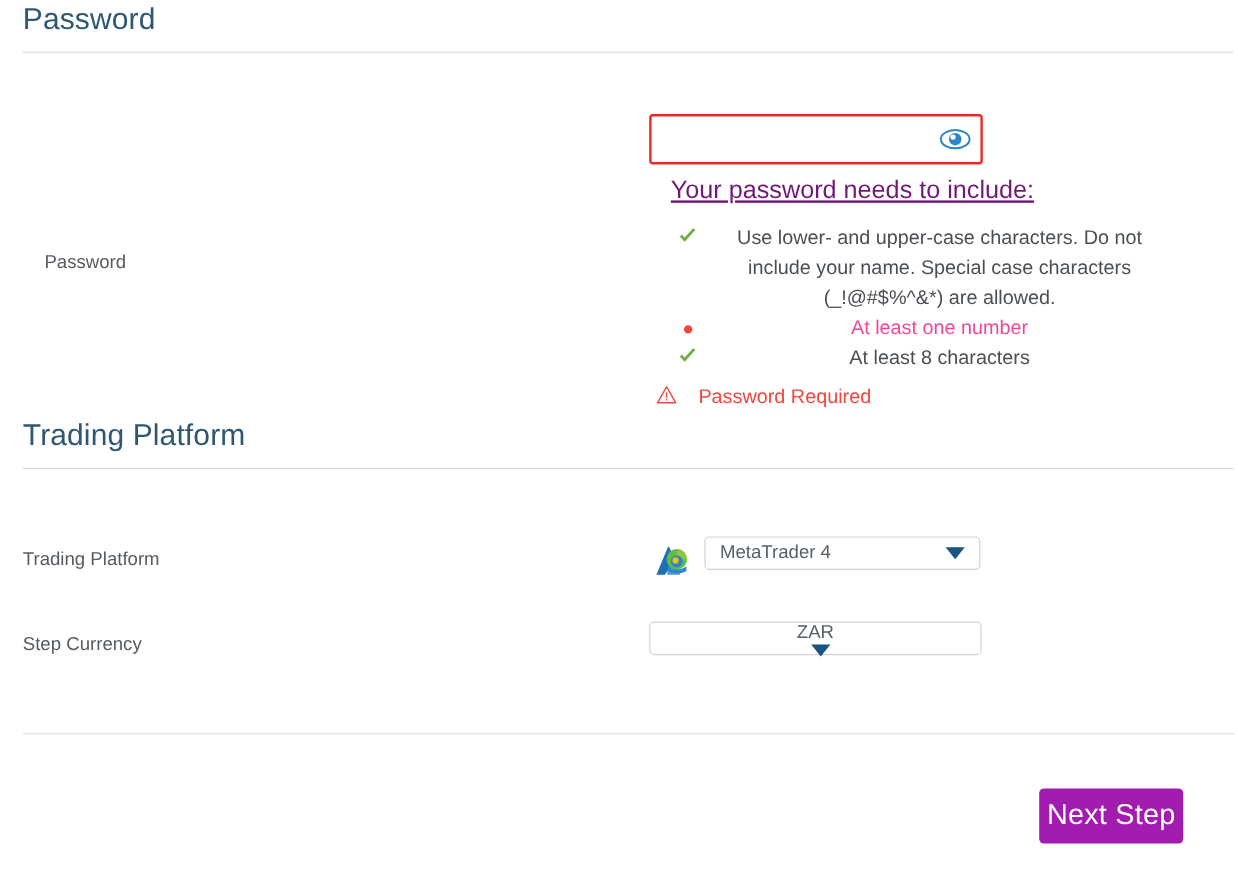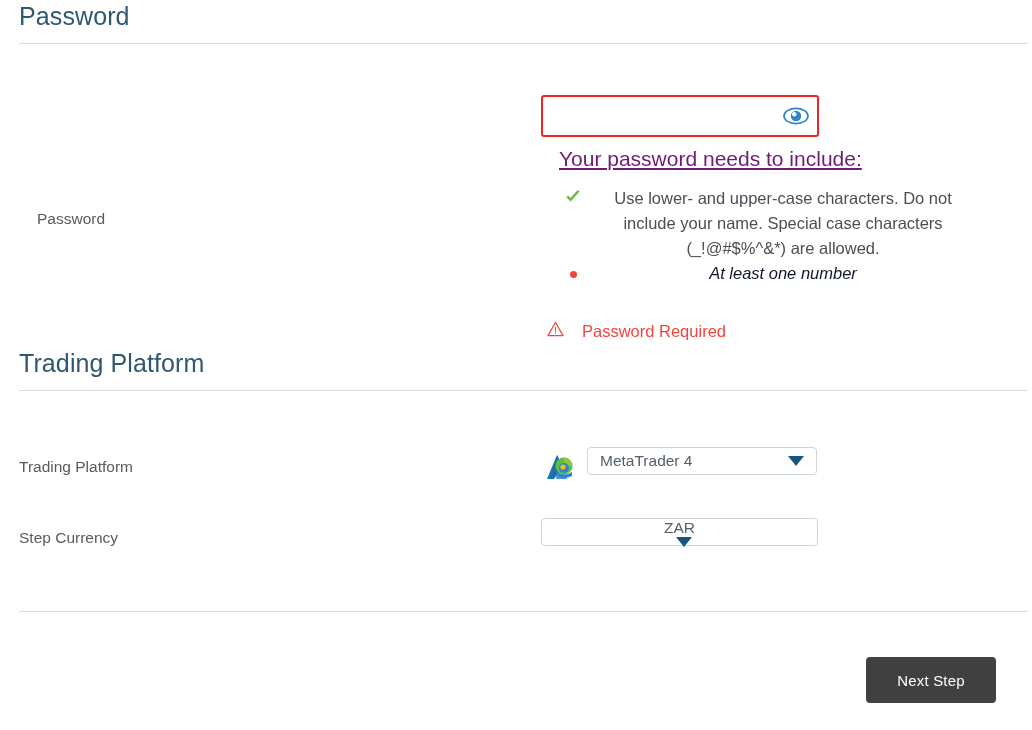--- a/index.html
+++ b/index.html
@@ -120,21 +120,21 @@
     margin-bottom: 0;
   }
   .rule .marker {
     flex: 0 0 28px;
     display: flex;
     justify-content: center;
     align-items: flex-start;
     padding-top: 3px;
   }
   .rule.met .rule-text { color: #4a4f54; }
-  .rule.unmet .rule-text { color: #0f172a; font-style: italic; }
+  .rule.unmet .rule-text { color: #ec4899; }
   .rule-text { flex: 1; }
 
   .check-glyph {
     width: 16px;
     height: 16px;
     display: block;
   }
   .bullet-dot {
     width: 7px;
     height: 7px;
@@ -201,28 +201,28 @@
     top: 452px;
     width: 32px;
     height: 30px;
   }
 
   
   #next-step-button {
     position: absolute;
     left: 866px;
     top: 657px;
-    width: 130px;
+    width: 120px;
     height: 46px;
-    background: #404040;
+    background: #a21caf;
     border: none;
     border-radius: 4px;
     color: #ffffff;
     font-family: "Liberation Sans", sans-serif;
-    font-size: 15px;
+    font-size: 24px;
     font-weight: 400;
     cursor: default;
     letter-spacing: 0.2px;
   }
 </style>
 </head>
 <body>
 
 <div id="heading-password" class="section-heading">Password</div>
 
@@ -251,20 +251,28 @@
       </svg>
     </span>
     <span class="rule-text">Use lower- and upper-case characters. Do not include your name. Special case characters (_!@#$%^&amp;*) are allowed.</span>
   </li>
   <li class="rule unmet">
     <span class="marker">
       <span class="bullet-dot"></span>
     </span>
     <span class="rule-text">At least one number</span>
   </li>
+  <li class="rule met">
+    <span class="marker">
+      <svg class="check-glyph" viewBox="0 0 16 16" xmlns="http://www.w3.org/2000/svg">
+        <path d="M1.5 8.2 L5.6 12.4 L14.6 2.4 L12.6 1.2 L5.5 9.0 L3.1 6.4 Z" fill="#6cb33f"></path>
+      </svg>
+    </span>
+    <span class="rule-text">At least 8 characters</span>
+  </li>
 </ul>
 
 <div id="password-error">
   <span>
     <svg width="17" height="16" viewBox="0 0 17 16" xmlns="http://www.w3.org/2000/svg">
       <path d="M8.5 1.3 L16 14.6 L1 14.6 Z" fill="none" stroke="#f2453d" stroke-width="1.2" stroke-linejoin="round"></path>
       <rect x="7.9" y="6.0" width="1.2" height="4.6" fill="#f2453d"></rect>
       <rect x="7.9" y="11.4" width="1.2" height="1.3" fill="#f2453d"></rect>
     </svg>
   </span>

